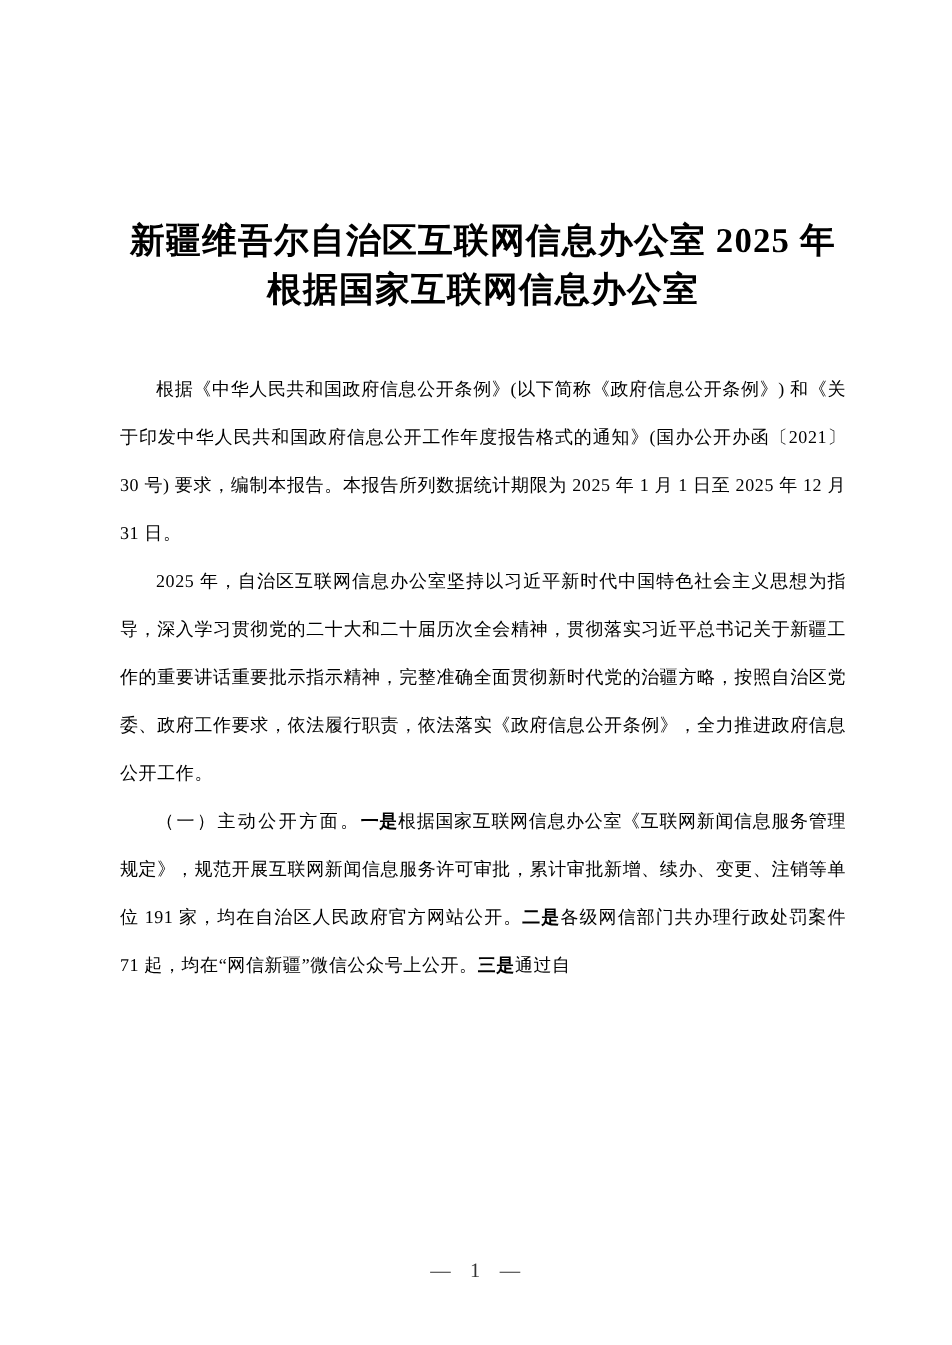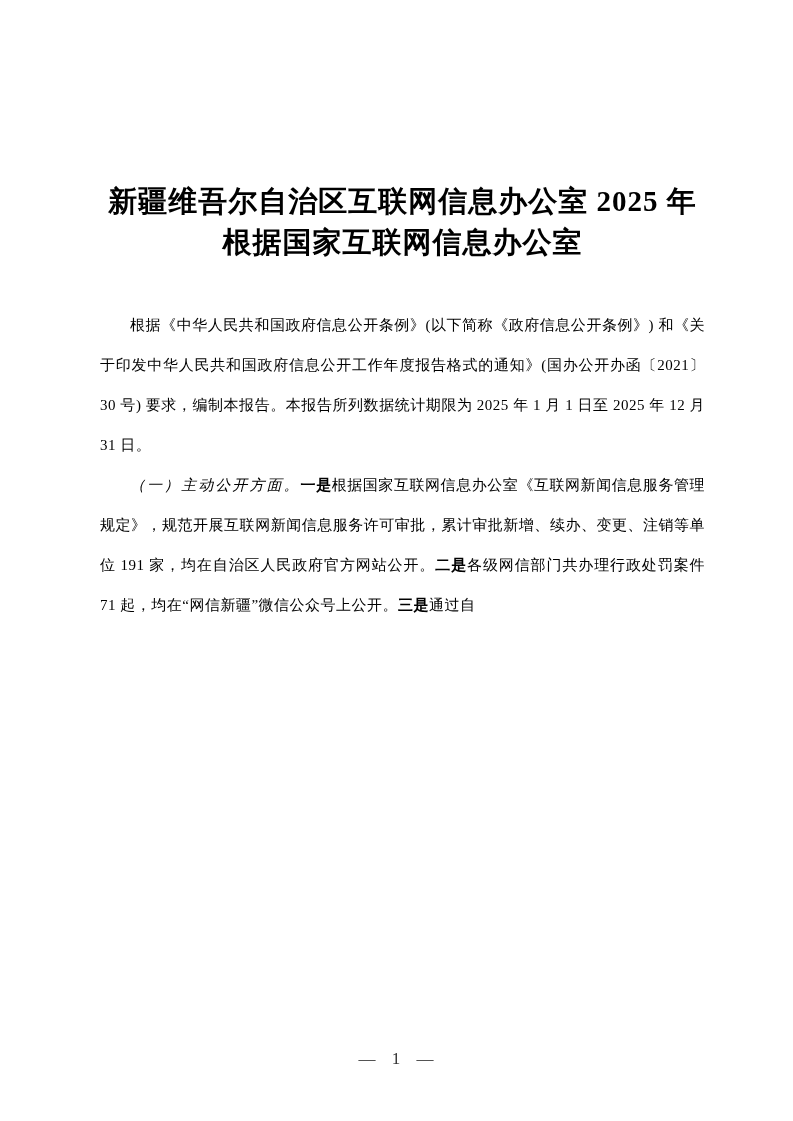--- a/index.html
+++ b/index.html
@@ -34,21 +34,20 @@
     text-indent: 2em;
     letter-spacing: 0.5px;
   }
   .para-first { margin-top: 42px; }
   .heading {
     font-weight: bold;
     font-family: "Liberation Sans", "DejaVu Sans", sans-serif;
     letter-spacing: 1px;
   }
   .kaiti {
-    font-style: italic;
     letter-spacing: 2px;
   }
   .bold-run {
     font-weight: bold;
     font-family: "Liberation Sans", "DejaVu Sans", sans-serif;
   }
   .footer {
     position: absolute;
     left: 0;
     right: 0;
@@ -65,20 +64,21 @@
 
 <div class="page">
 
   <h1 class="title">
     <span class="title-line">新疆维吾尔自治区互联网信息办公室 2025 年</span>
     <span class="title-line">根据国家互联网信息办公室</span>
   </h1>
 
   <p class="body para-first">根据《中华人民共和国政府信息公开条例》(以下简称《政府信息公开条例》) 和《关于印发中华人民共和国政府信息公开工作年度报告格式的通知》(国办公开办函〔2021〕30 号) 要求，编制本报告。本报告所列数据统计期限为 2025 年 1 月 1 日至 2025 年 12 月 31 日。</p>
 
+  <p class="body">2025 年，自治区互联网信息办公室坚持以习近平新时代中国特色社会主义思想为指导，深入学习贯彻党的二十大和二十届历次全会精神，贯彻落实习近平总书记关于新疆工作的重要讲话重要批示指示精神，完整准确全面贯彻新时代党的治疆方略，按照自治区党委、政府工作要求，依法履行职责，依法落实《政府信息公开条例》，全力推进政府信息公开工作。</p>
 
 
   <p class="body">
     <span class="kaiti">（一）主动公开方面。</span><span class="bold-run">一是</span><span>根据国家互联网信息办公室《互联网新闻信息服务管理规定》，规范开展互联网新闻信息服务许可审批，累计审批新增、续办、变更、注销等单位 191 家，均在自治区人民政府官方网站公开。</span><span class="bold-run">二是</span><span>各级网信部门共办理行政处罚案件 71 起，均在“网信新疆”微信公众号上公开。</span><span class="bold-run">三是</span><span>通过自</span>
   </p>
 
   <div class="footer">
     <span>— 1 —</span>
   </div>
 

